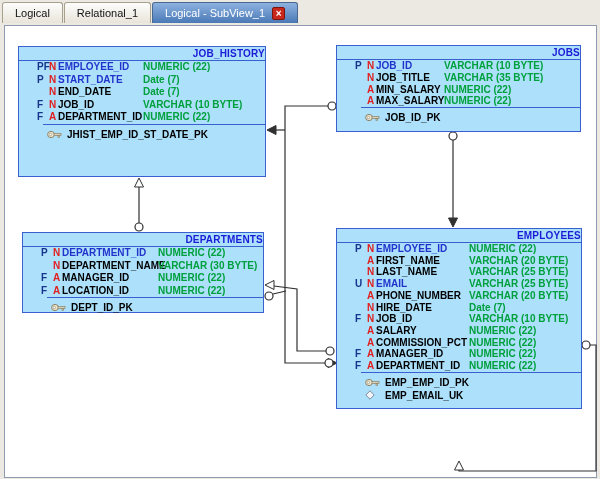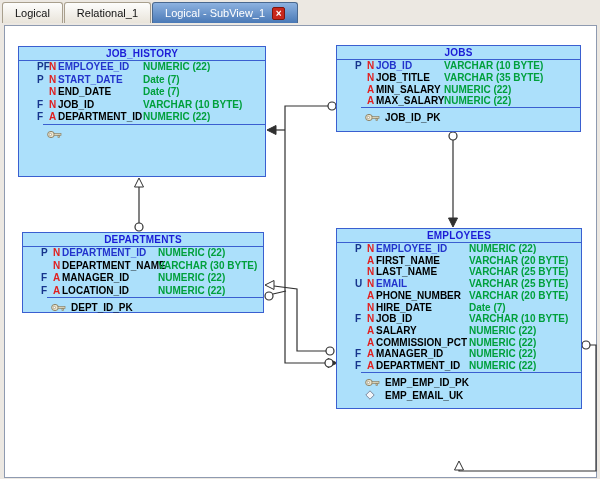--- a/index.html
+++ b/index.html
@@ -38,21 +38,21 @@
   }
   #layer{position:absolute;left:0;top:0;width:600px;height:479px;}
   svg.rel{position:absolute;left:0;top:0;pointer-events:none;}
   .entity{
     position:absolute;box-sizing:border-box;
     background:var(--entity-fill,#ACE0FB);
     border:1px solid var(--entity-border,#3A5FD0);
     font-size:10px;font-weight:bold;color:#000;
   }
   .ehead{
-    height:13px;line-height:13px;text-align:center;
+    height:13px;line-height:13px;text-align:right;
     color:var(--header-text,#1B1BD6);
     border-bottom:1px solid var(--entity-border,#3A5FD0);
     font-size:10px;letter-spacing:0.2px;
   }
   .erow{position:relative;white-space:nowrap;margin-left:16px;}
   .ck{position:absolute;left:2px;color:var(--prefix-text,#16348C);}
   .cf{position:absolute;left:14px;color:var(--not-null-flag,#E02020);}
   .cn{position:absolute;left:23px;color:#000;text-align:center;}
   .cn.hl{color:var(--pk-text,#2233CC);}
   .ct{position:absolute;color:var(--type-text,#00A03C);}
@@ -148,20 +148,21 @@
       <div class="ekeys">
         <div class="krow">
           <span class="kicon">
             <svg width="15" height="9" viewBox="0 0 15 9">
               <ellipse cx="4" cy="4.5" rx="3.4" ry="3.1" fill="#efe9d2" stroke="#8a8268"></ellipse>
               <circle cx="3.4" cy="4.5" r="1.2" fill="#ffffff" stroke="#8a8268" stroke-width="0.6"></circle>
               <rect x="7" y="3.6" width="7" height="1.9" fill="#d9d3ba" stroke="#8a8268" stroke-width="0.7"></rect>
               <rect x="11" y="5.3" width="1.4" height="2.2" fill="#d9d3ba" stroke="#8a8268" stroke-width="0.7"></rect>
             </svg>
           </span>
+          <span>JHIST_EMP_ID_ST_DATE_PK</span>
         </div>
       </div>
     </div>
     <div class="entity" style="left: 336px; top: 45px; width: 245px; height: 87px;">
       <div class="ehead">JOBS</div>
       <div>
         <div class="erow" style="height: 11.75px; line-height: 11.75px;">
           <span class="ck">P</span>
           <span class="cf">N</span>
           <span class="cn hl">JOB_ID</span>

